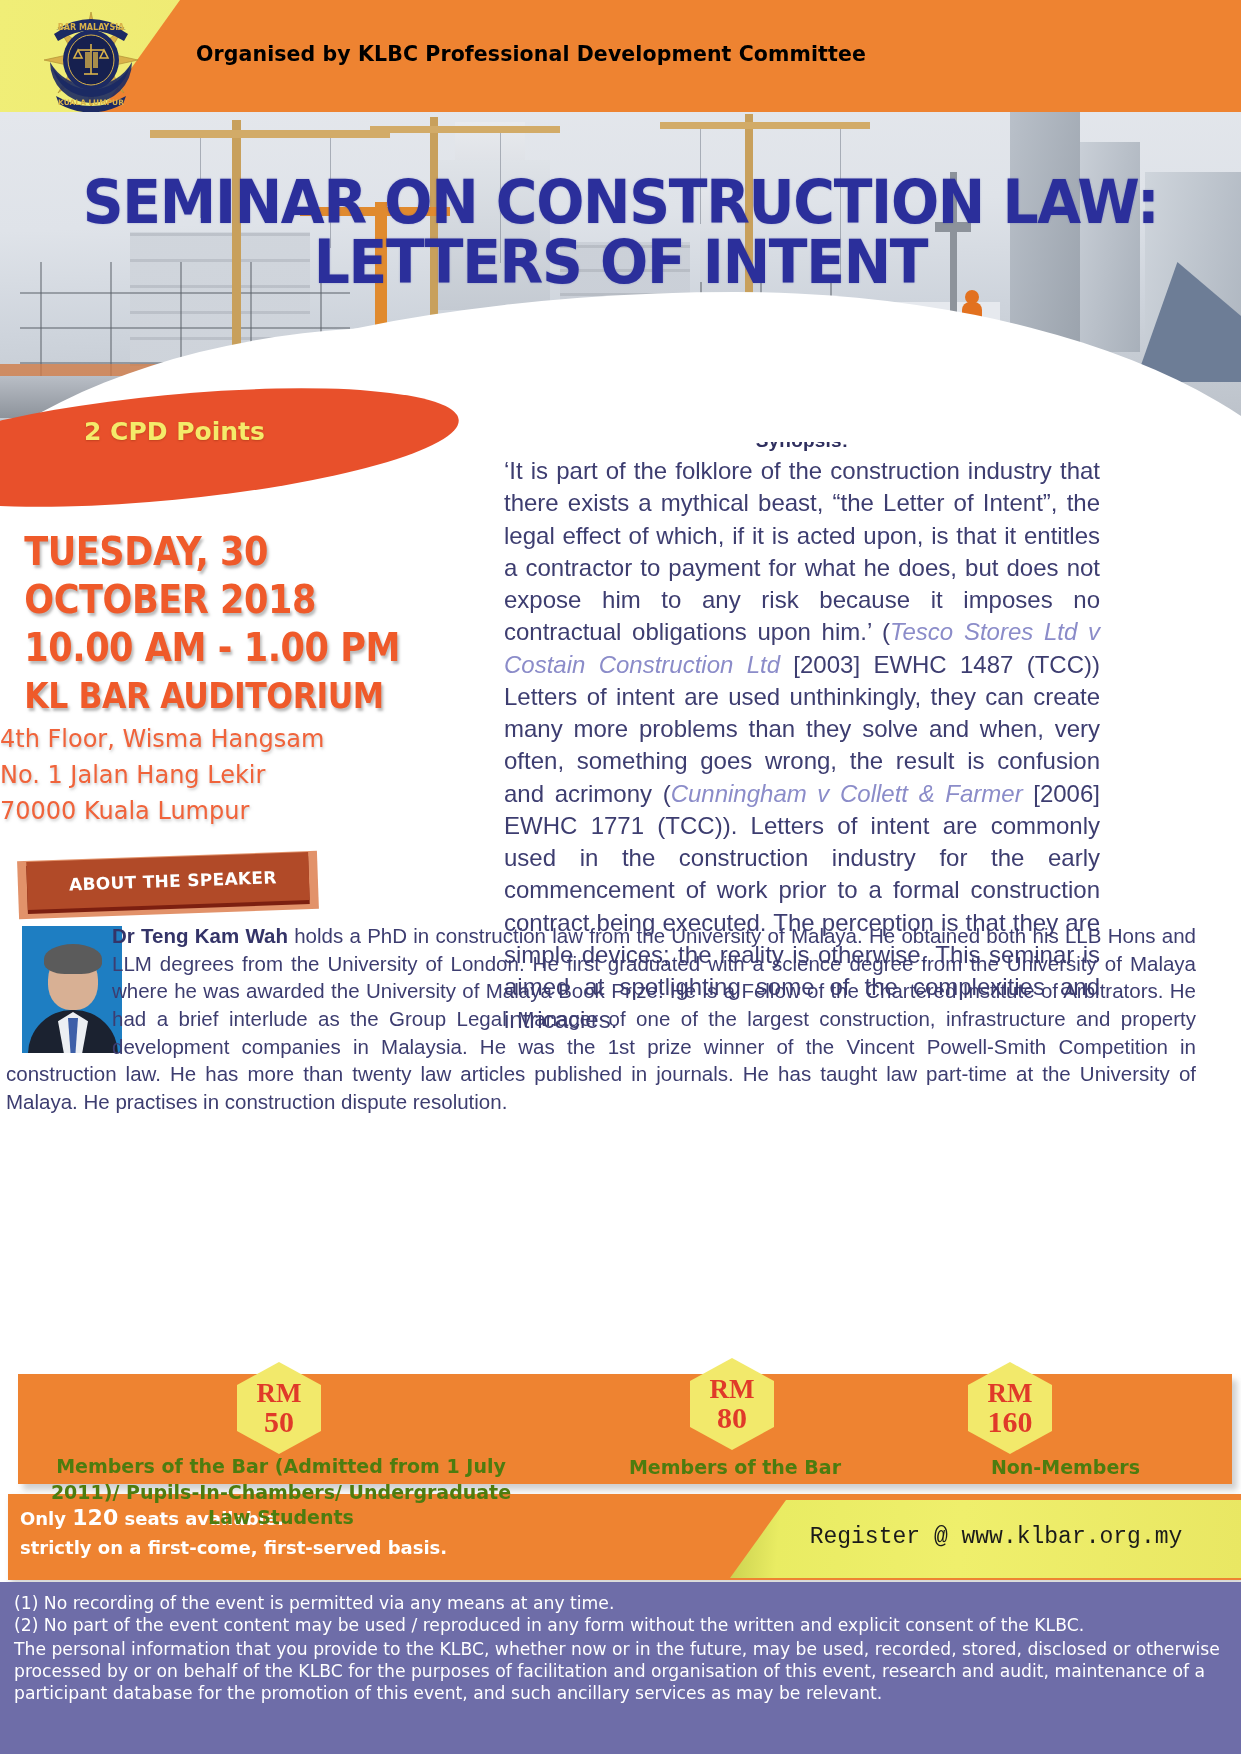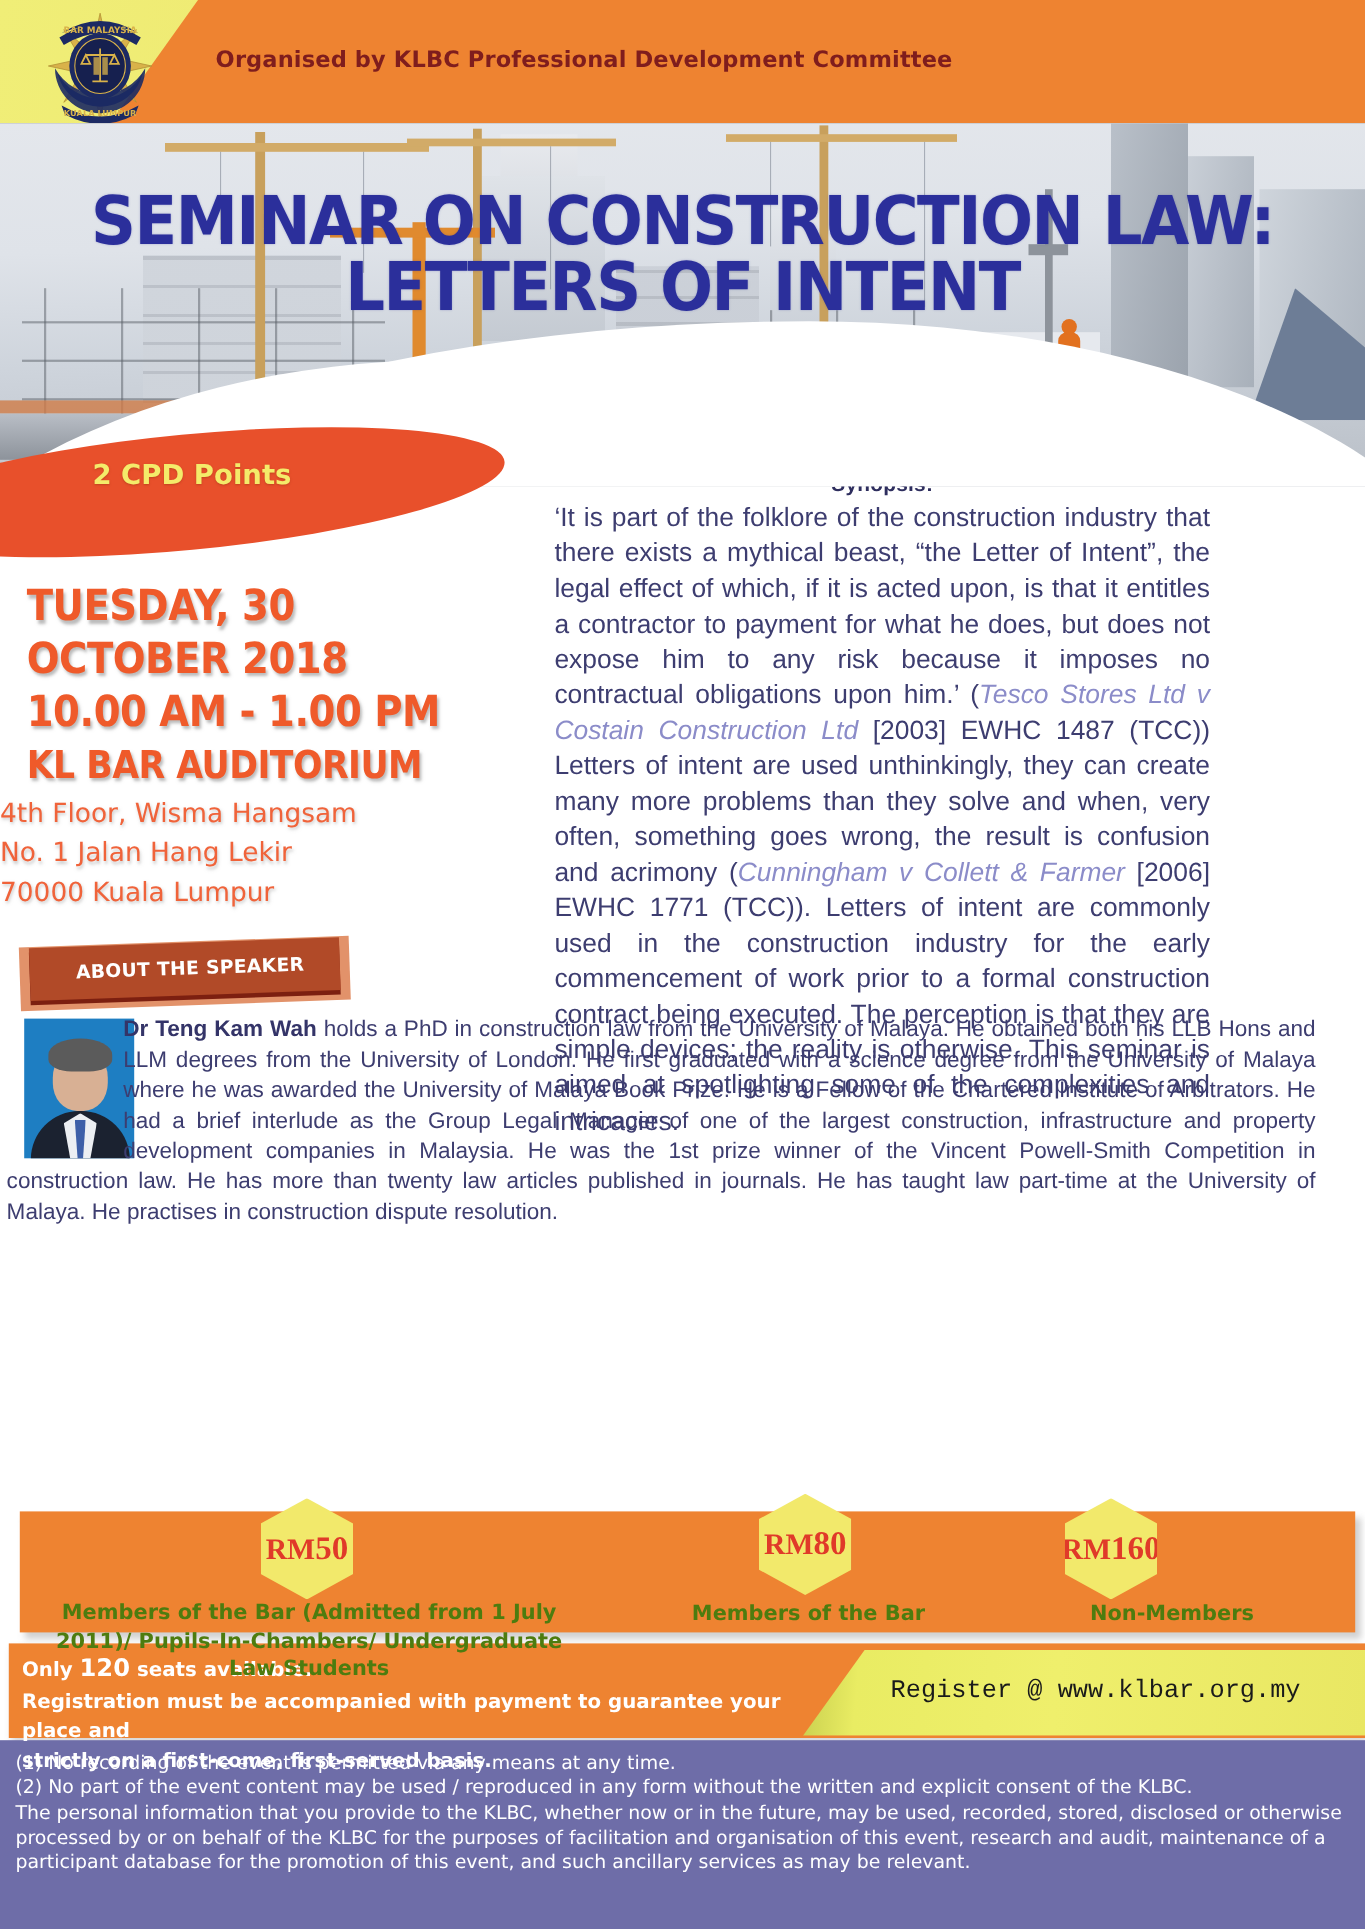--- a/index.html
+++ b/index.html
@@ -30,21 +30,21 @@
     clip-path: polygon(0 0, 180px 0, 100px 112px, 0 112px);
   }
   .logo {
     position: absolute; left: 30px; top: 4px;
     width: 122px; height: 112px;
   }
   .header-title {
     position: absolute; left: 196px; top: 42px;
     font-family: "DejaVu Sans", sans-serif;
     font-size: 20.5px; font-weight: 700;
-    color: #7f1d1d; letter-spacing: 0.1px;
+    color: #000000; letter-spacing: 0.1px;
     white-space: nowrap;
   }
 
   
   .hero {
     position: absolute; left: 0; top: 112px;
     width: 1241px; height: 330px;
     overflow: hidden;
     background: #9aa2ab;
   }
@@ -219,21 +219,21 @@
     width: 1214px; height: 110px;
     background: #EE8331;
     box-shadow: 5px 6px 6px rgba(120,120,120,.35);
   }
   .hexes { position: absolute; left: 0; top: 1340px; width: 1241px; height: 110px; z-index: 9; }
   .hex {
     position: absolute;
     width: 84px; height: 92px;
     background: #F2E96B;
     clip-path: polygon(50% 0%, 100% 25%, 100% 75%, 50% 100%, 0% 75%, 0% 25%);
-    display: flex; flex-direction: row;
+    display: flex; flex-direction: column;
     align-items: center; justify-content: center;
     filter: drop-shadow(3px 5px 3px rgba(110,110,110,.45));
   }
   .hex span {
     font-family: "Liberation Serif", serif;
     font-weight: 700;
     color: #E03A29;
     font-size: 27px;
     line-height: 1.0;
   }
@@ -468,21 +468,20 @@
   </div>
 
   <div class="fee-label f1">Members of the Bar (Admitted from 1 July 2011)/ Pupils-In-Chambers/ Undergraduate Law Students</div>
   <div class="fee-label f2">Members of the Bar</div>
   <div class="fee-label f3">Non-Members</div>
 
   <div class="reg-band"></div>
   <div class="reg-yellow"></div>
   <div class="reg-text">
     <div><span>Only </span><span class="big">120</span><span> seats available.</span></div>
-    <div>Registration must  be accompanied with payment to guarantee your place and</div>
     <div>strictly on a first-come, first-served basis.</div>
   </div>
   <div class="reg-url">Register @ www.klbar.org.my</div>
 
   <div class="footer">
     <p>(1) No recording of the event is permitted via any means at any time.</p>
     <p>(2) No part of the event content may be used / reproduced in any form without the written and explicit consent of the KLBC.</p>
     <p class="para">The personal information that you provide to the KLBC, whether now or in the future, may be used, recorded, stored, disclosed or otherwise processed by or on behalf of the KLBC for the purposes of facilitation and organisation of this event, research and audit, maintenance of a participant database for the promotion of this event, and such ancillary services as may be relevant.</p>
   </div>
 

